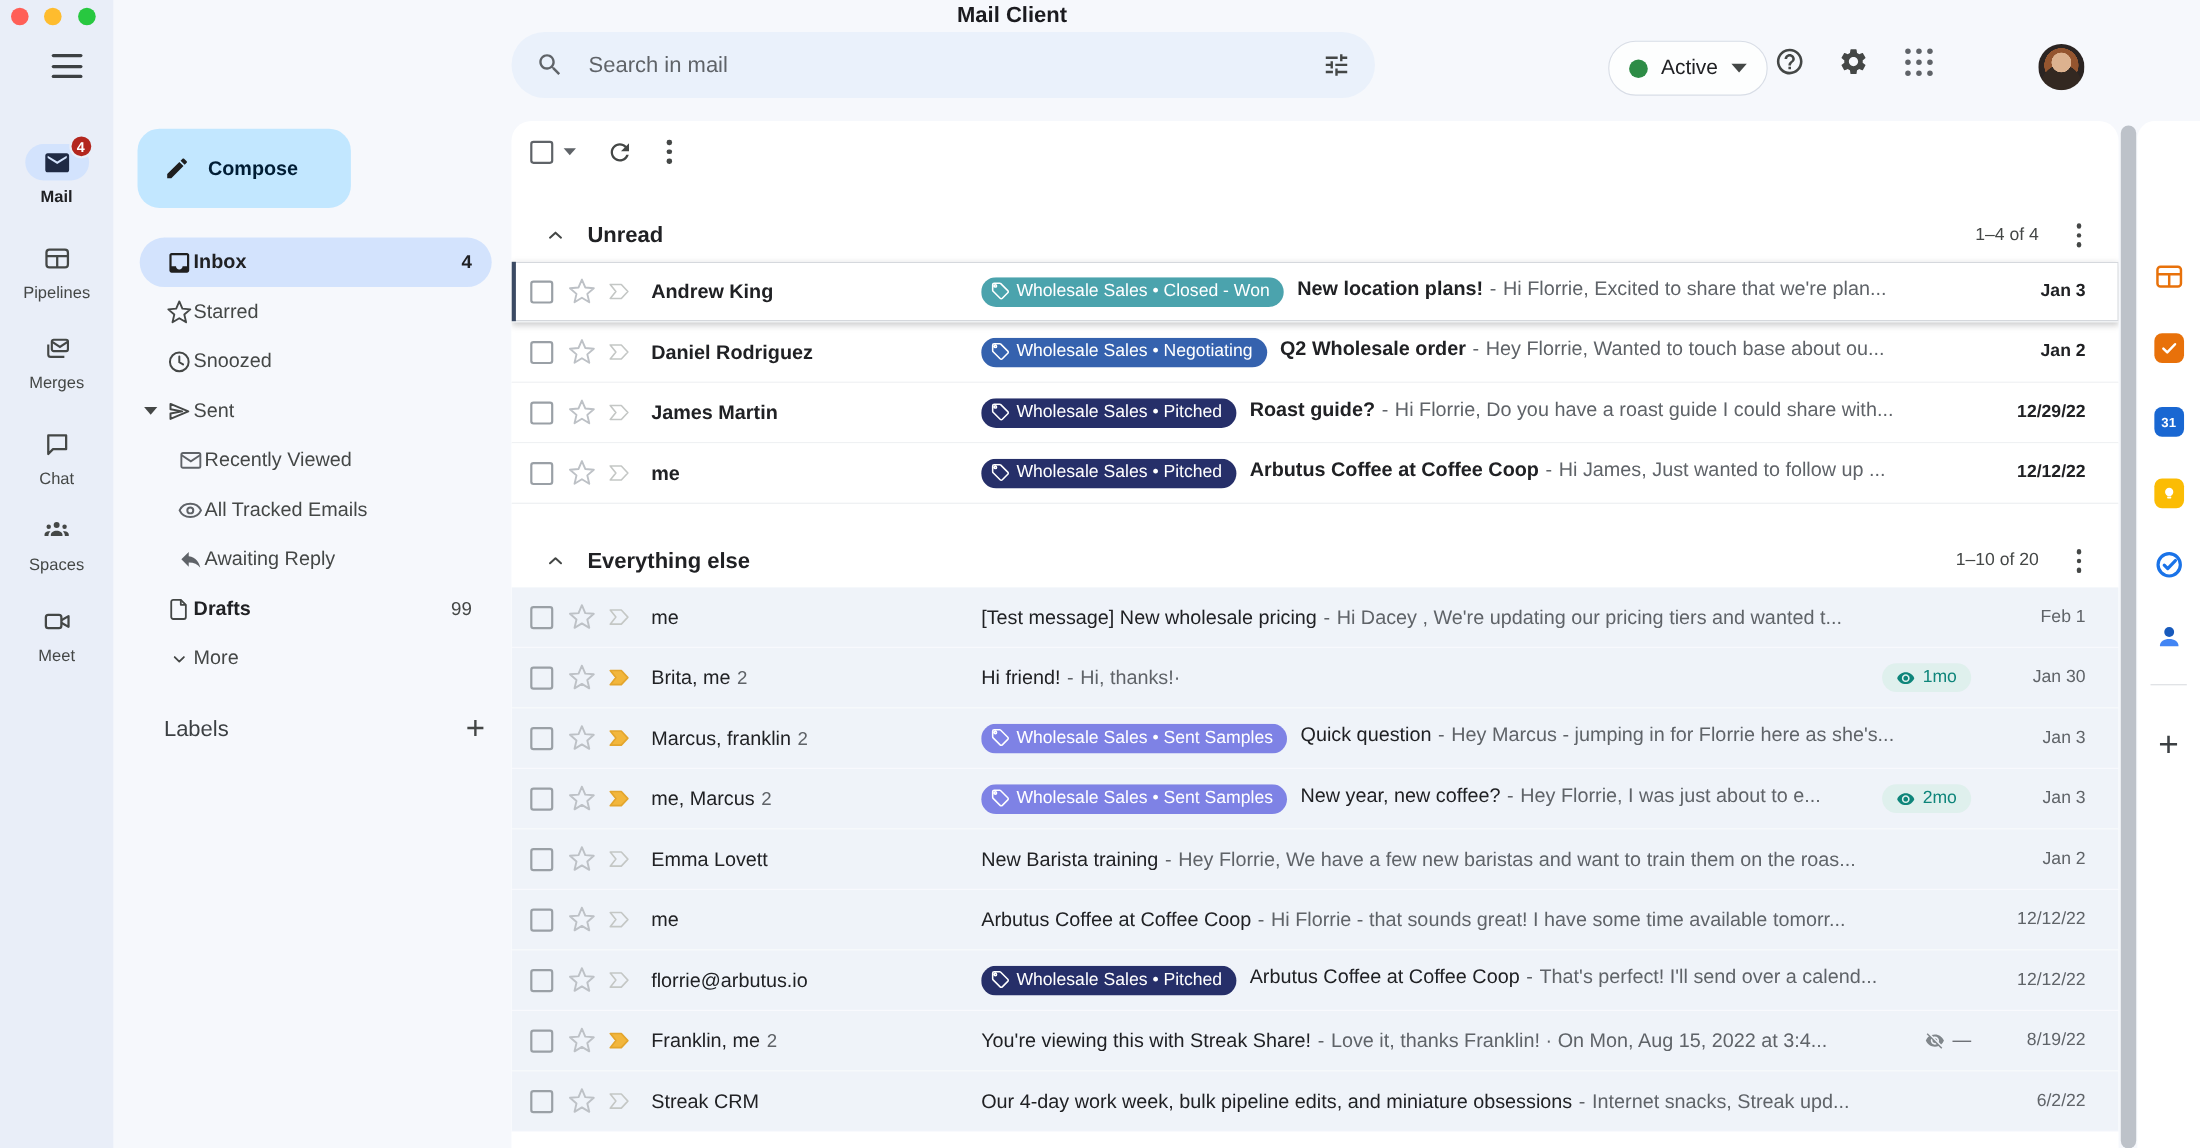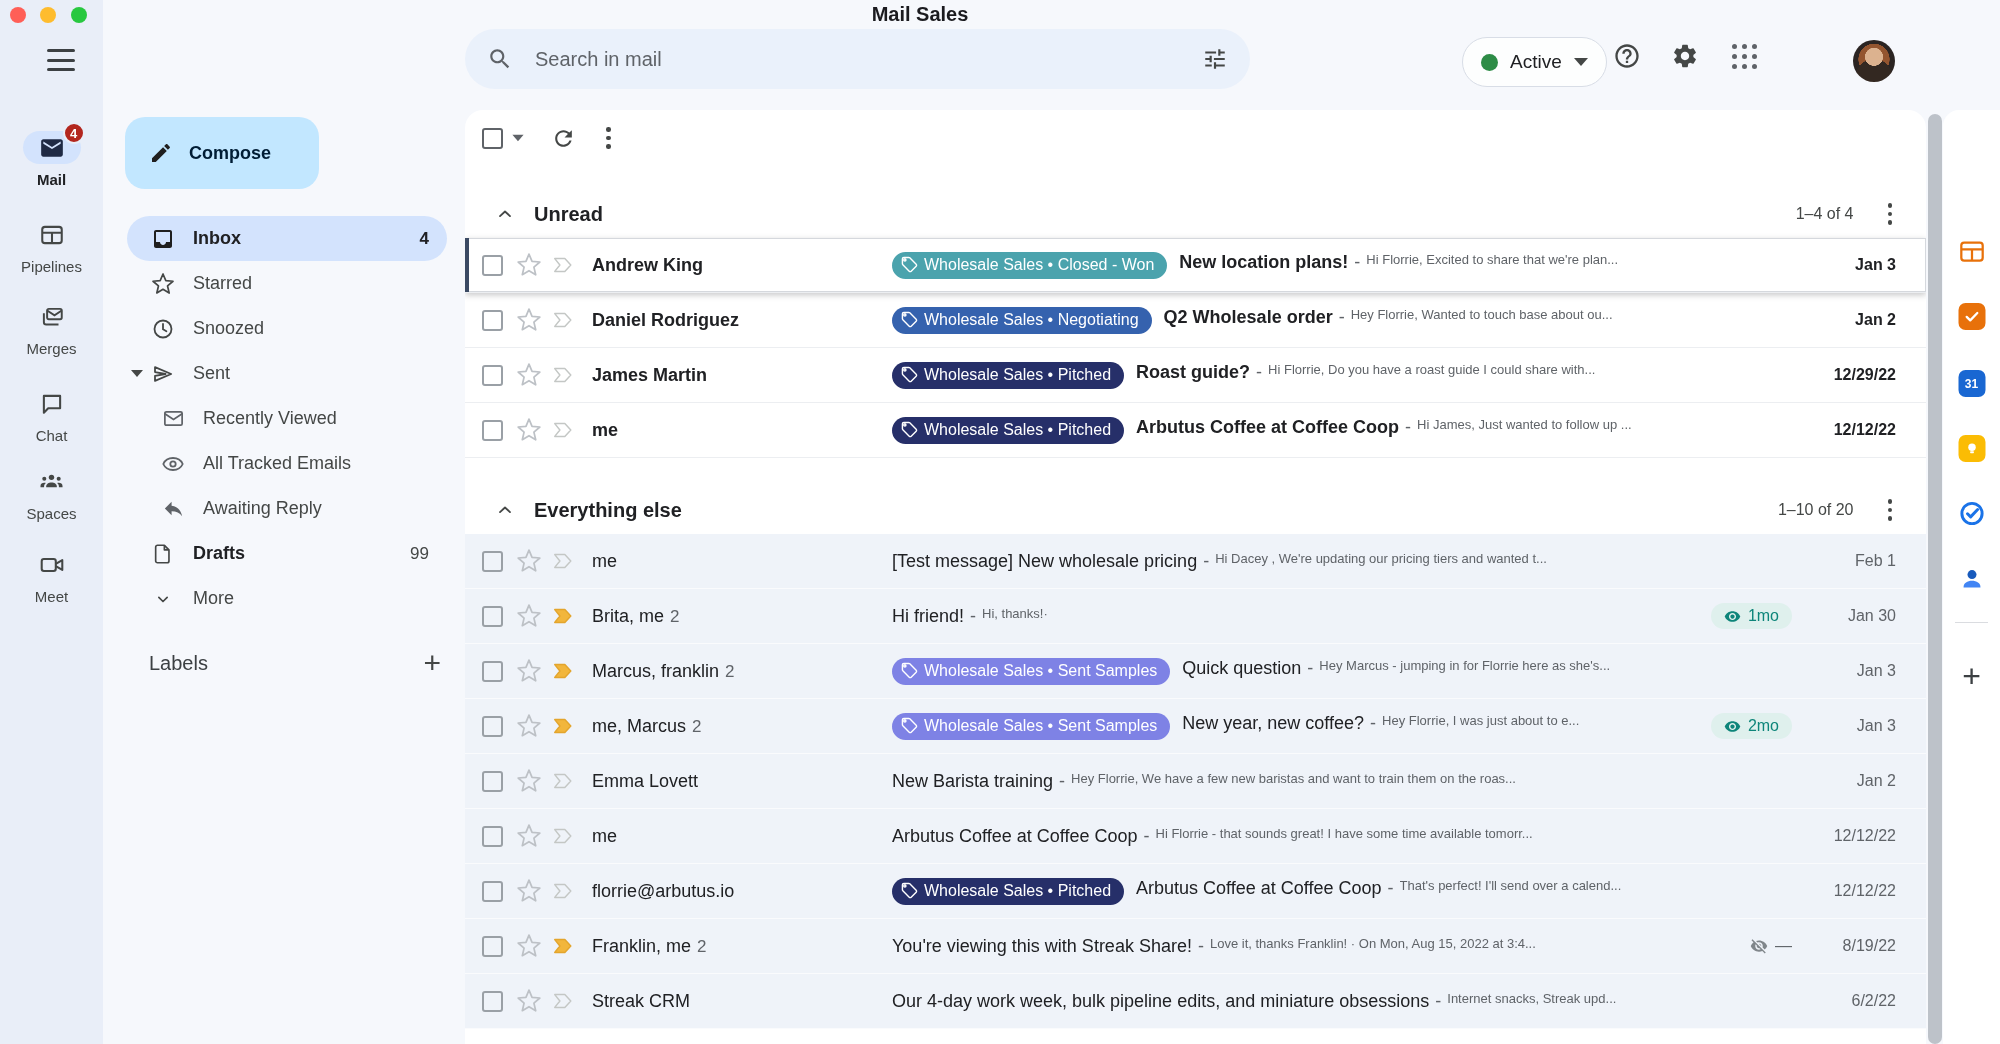--- a/index.html
+++ b/index.html
@@ -33,21 +33,21 @@
     background:#b3261e; color:#fff; border-radius:11px; font-size:13px; font-weight:700;
     display:flex; align-items:center; justify-content:center; border:2px solid #e9eef8; }
   
   .sidebar { position:absolute; left:103px; top:0; width:362px; height:1044px; }
   .compose { position:absolute; left:22px; top:117px; width:194px; height:72px;
     background:#c2e7ff; border-radius:20px; display:flex; align-items:center; gap:16px;
     padding-left:24px; cursor:pointer; }
   .compose span { font-size:18px; font-weight:700; color:#001d35; }
   .nav { position:absolute; left:24px; top:216px; width:320px; }
   .nav-item { height:45px; border-radius:23px; display:flex; align-items:center;
-    padding:0 18px 0 23px; gap:17px; position:relative; cursor:pointer; font-size:18px; color:#444746; }
+    padding:0 18px 0 23px; position:relative; cursor:pointer; font-size:18px; color:#444746; }
   .nav-item .nicon { width:26px; height:26px; flex:0 0 26px; display:flex; align-items:center; justify-content:center; }
   .nav-item.active { background:#d3e3fd; color:#202124; font-weight:700; }
   .nav-item.sub { padding-left:33px; }
   .nav-item .count { margin-left:auto; font-size:17px; color:#444746; }
   .nav-item.active .count { font-weight:700; color:#202124; }
   .nav-item.bold { font-weight:700; color:#202124; }
   .sent-caret { position:absolute; left:4px; top:19px; width:0; height:0;
     border-left:6px solid transparent; border-right:6px solid transparent; border-top:7px solid #444746; }
   .labels-row { position:absolute; left:46px; top:650px; width:380px; display:flex; align-items:center; }
   .labels-title { font-size:20px; font-weight:500; color:#3c4043; }
@@ -99,21 +99,21 @@
   .sender-wrap { margin-left:15px; flex:0 0 300px; white-space:nowrap; overflow:hidden;
     font-size:18px; color:#202124; }
   .row.unread .sender-wrap { font-weight:700; }
   .sender-count { color:#5f6368; font-weight:400; margin-left:6px; font-size:17px; }
   .content { flex:1; min-width:0; display:flex; align-items:flex-start; white-space:nowrap; overflow:hidden; }
   .badge { display:inline-flex; align-items:center; gap:6px; color:#fff;
     border-radius:15px; padding:4px 13px 5px 9px; font-size:16px; margin-right:12px; flex:0 0 auto; }
   .subject { font-size:18px; color:#202124; flex:0 0 auto; }
   .row.unread .subject { font-weight:700; }
   .sep { color:#5f6368; font-size:18px; margin:0 6px; }
-  .snippet { color:#5f6368; font-size:13px; overflow:hidden; flex:0 1 auto; }
+  .snippet { color:#5f6368; font-size:18px; overflow:hidden; flex:0 1 auto; }
   .track { display:inline-flex; align-items:center; gap:7px; margin-left:18px; flex:0 0 auto; }
   .track .eye, .track .eye-off { display:none; }
   .track.active { background:#dff0ed; color:#0e857a; border-radius:15px; padding:4px 13px; font-size:16px; font-weight:500; }
   .track.active .eye { display:block; }
   .track.off { color:#5f6368; font-size:17px; }
   .track.off .eye-off { display:block; }
   .date { margin-left:18px; flex:0 0 86px; text-align:right; font-size:16px; color:#5f6368; white-space:nowrap; }
   .row.unread .date { font-weight:700; color:#202124; font-size:16px; }
   .row.focused { box-shadow:inset 0 0 0 1px #d5d8dd, 0 2px 6px rgba(32,33,36,.25); z-index:2; }
   .row.focused::before { content:''; position:absolute; left:0; top:0; bottom:0; width:4px; background:#3b4a63; }
@@ -129,21 +129,21 @@
   .sq { border-radius:7px; width:27px; height:27px; display:flex; align-items:center; justify-content:center; }
   svg { display:block; }
 </style>
 </head>
 <body>
 
 <div class="titlebar">
   <span class="tl red"></span>
   <span class="tl yellow"></span>
   <span class="tl green"></span>
-  <span class="win-title">Mail Sales</span>
+  <span class="win-title">Mail Client</span>
 </div>
 
 <div class="rail">
   <div class="hamburger">
       <i></i>
       <i></i>
       <i></i>
     </div>
 
   <div class="rail-item active" style="top:131px">

